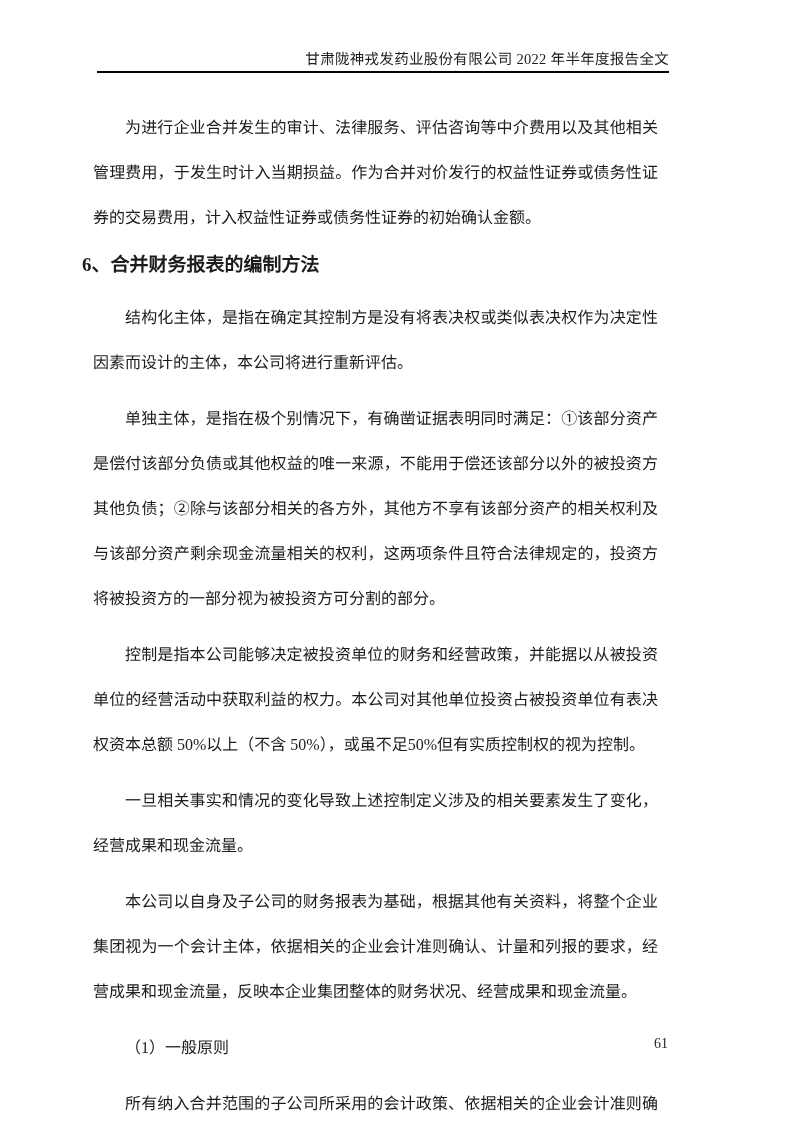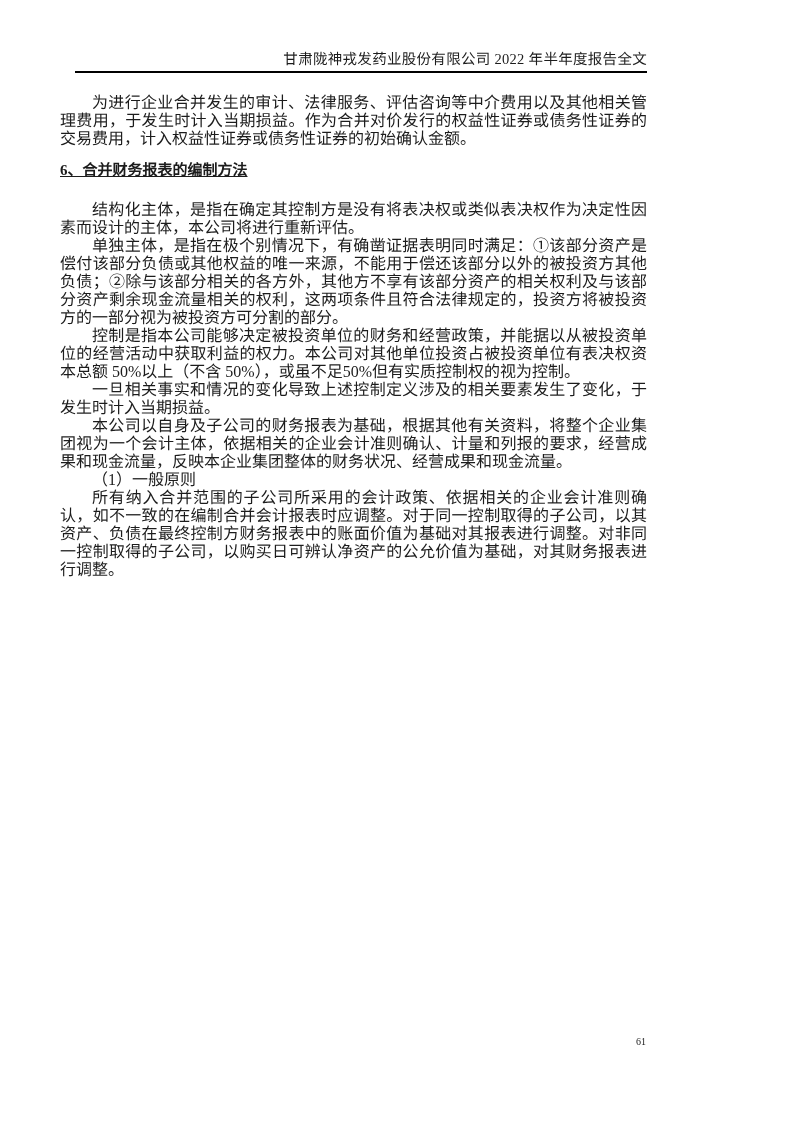--- a/index.html
+++ b/index.html
@@ -8,58 +8,58 @@
     background: #ffffff;
   }
   .page {
     position: relative;
     width: 721px;
     height: 1122px;
     background: #ffffff;
     overflow: hidden;
     font-family: "Liberation Serif", "DejaVu Serif", serif;
     color: #1c1c1c;
+    padding-left: 22px;
   }
   .page-header {
     margin: 0 74px 0 75px;
     padding-top: 50px;
     padding-bottom: 3px;
     border-bottom: 2px solid #000000;
     text-align: right;
     font-size: 14.5px;
     line-height: 1.25;
     letter-spacing: 0.3px;
     white-space: nowrap;
   }
   .page-body {
     margin: 0 74px 0 60px;
     padding-top: 21px;
     font-size: 16px;
     text-align: justify;
     text-justify: inter-character;
   }
   .para {
-    margin: 0;
-    line-height: 18px;
+    margin: 11px;
+    line-height: 45px;
     text-indent: 2em;
   }
   .heading {
     margin: 9px 0 17px 0;
-    font-size: 15px;
+    font-size: 19px;
     font-weight: bold;
     line-height: 27px;
     text-indent: 0;
     text-align: left;
-    text-decoration: underline;
   }
   .page-number {
     position: absolute;
     top: 1036px;
     right: 75px;
-    font-size: 10px;
+    font-size: 14px;
     line-height: 1.2;
   }
 </style>
 </head>
 <body>
 
 <div class="page">
 
   <header class="page-header">
     <span>甘肃陇神戎发药业股份有限公司 2022 年半年度报告全文</span>
@@ -73,21 +73,21 @@
 
 
 
     <p class="para">结构化主体，是指在确定其控制方是没有将表决权或类似表决权作为决定性因素而设计的主体，本公司将进行重新评估。</p>
 
     <p class="para">单独主体，是指在极个别情况下，有确凿证据表明同时满足：①该部分资产是偿付该部分负债或其他权益的唯一来源，不能用于偿还该部分以外的被投资方其他负债；②除与该部分相关的各方外，其他方不享有该部分资产的相关权利及与该部分资产剩余现金流量相关的权利，这两项条件且符合法律规定的，投资方将被投资方的一部分视为被投资方可分割的部分。</p>
 
     <p class="para">控制是指本公司能够决定被投资单位的财务和经营政策，并能据以从被投资单位的经营活动中获取利益的权力。本公司对其他单位投资占被投资单位有表决权资本总额 50%以上（不含 50%），或虽不足50%但有实质控制权的视为控制。</p>
 
 
-    <p class="para">一旦相关事实和情况的变化导致上述控制定义涉及的相关要素发生了变化，于发生时计入当期损益。</p>
+    <p class="para">一旦相关事实和情况的变化导致上述控制定义涉及的相关要素发生了变化，经营成果和现金流量。</p>
 
 
     <p class="para">本公司以自身及子公司的财务报表为基础，根据其他有关资料，将整个企业集团视为一个会计主体，依据相关的企业会计准则确认、计量和列报的要求，经营成果和现金流量，反映本企业集团整体的财务状况、经营成果和现金流量。</p>
 
     <p class="para">（1）一般原则</p>
 
     <p class="para">所有纳入合并范围的子公司所采用的会计政策、依据相关的企业会计准则确认，如不一致的在编制合并会计报表时应调整。对于同一控制取得的子公司，以其资产、负债在最终控制方财务报表中的账面价值为基础对其报表进行调整。对非同一控制取得的子公司，以购买日可辨认净资产的公允价值为基础，对其财务报表进行调整。</p>
   </main>
 
   <div class="page-number">61</div>

